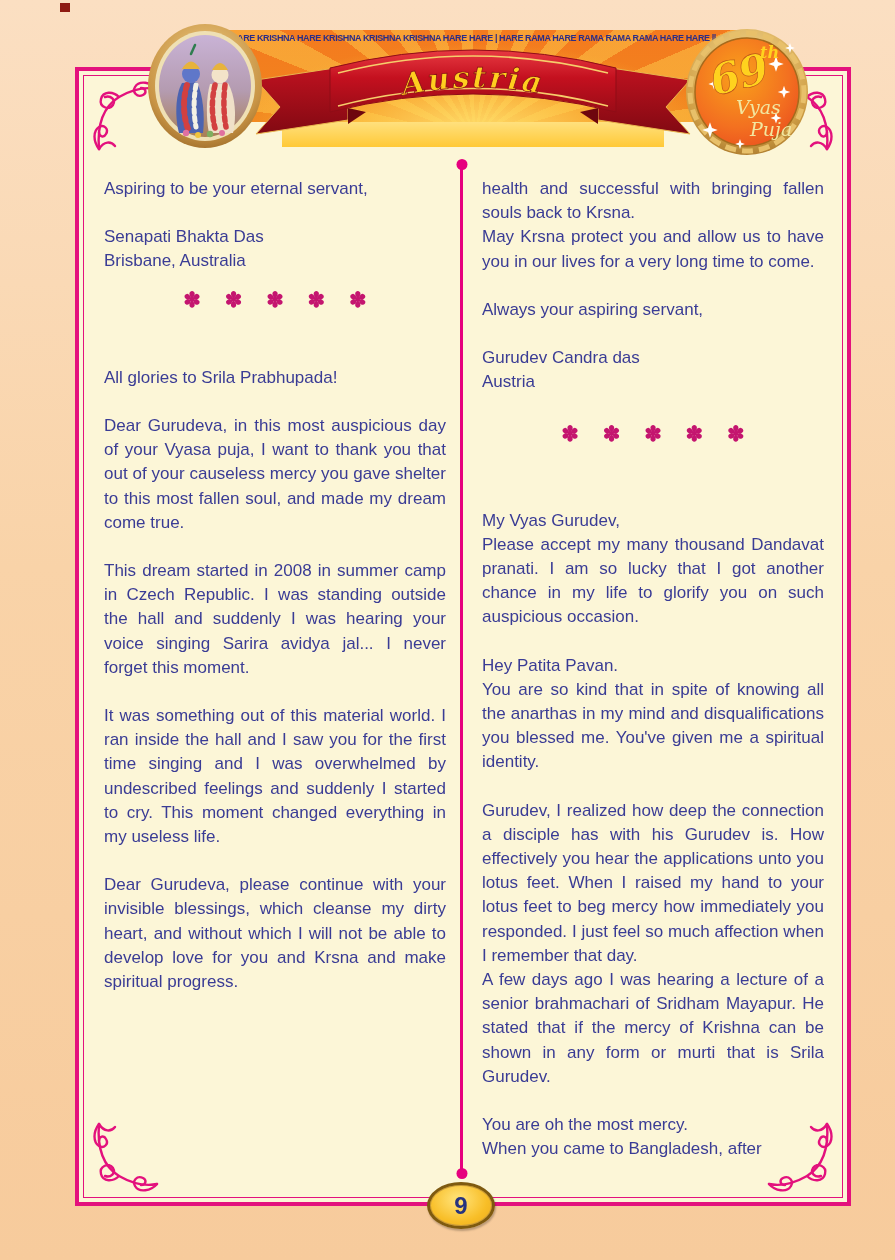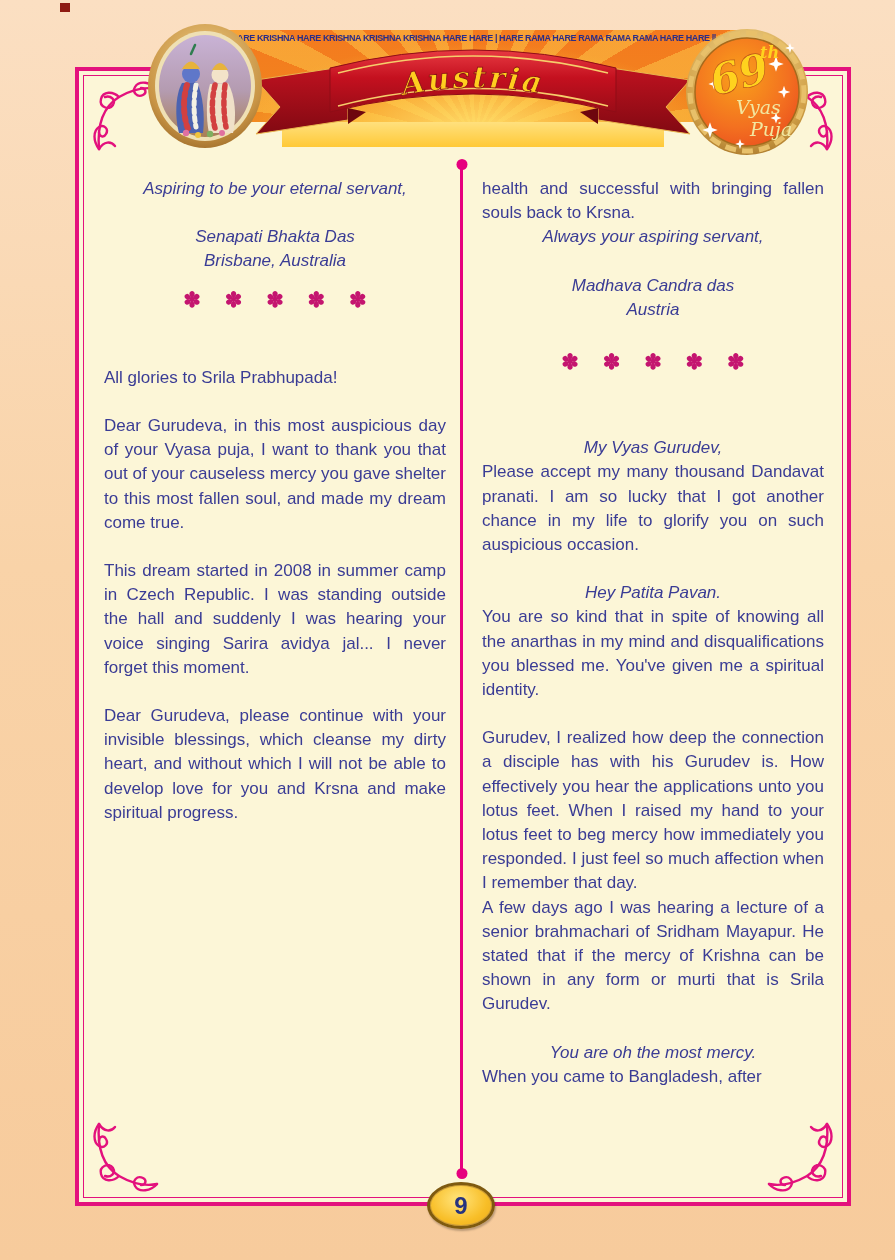--- a/index.html
+++ b/index.html
@@ -46,21 +46,21 @@
   
   .divider{position:absolute;left:460px;top:163px;width:3px;height:1012px;background:#E6007E;border-radius:2px;z-index:2;}
   .divider .dot{position:absolute;left:50%;width:11px;height:11px;background:#E6007E;border-radius:50%;transform:translateX(-50%);}
   .divider .dot.top{top:-4px;}
   .divider .dot.bottom{bottom:-4px;}
   .col{position:absolute;top:177px;width:342px;z-index:2;color:#3A3C95;font-size:17px;line-height:24.2px;}
   .col-left{left:104px;}
   .col-right{left:482px;}
   .col p{margin:0 0 24px;text-align:justify;}
   .col p.tight{margin-bottom:0;}
-  .col p.sig{text-align:center;font-style:italic;}
+  .col p.sig{text-align:left;}
   .flowers{
     text-align:center;color:#C4156F;font-size:21px;font-weight:bold;letter-spacing:9px;
     margin:14px 0 54px;text-indent:9px;
   }
   .flowers.right{margin:28px 0 62px;}
   
   .page-oval{
     position:absolute;left:427px;top:1182px;width:68px;height:47px;z-index:7;
     background:radial-gradient(ellipse at 45% 35%,#FFDE6E 10%,#F8BE27 60%,#E8A71B 100%);
     border:3px solid #7E5A10;border-radius:50%;box-sizing:border-box;
@@ -233,27 +233,29 @@
 </div>
 
 <div class="col col-left">
   <p class="sig">Aspiring to be your eternal servant,</p>
   <p class="sig tight">Senapati Bhakta Das</p>
   <p class="sig" style="margin-bottom:0;">Brisbane, Australia</p>
   <div class="flowers">✽ ✽ ✽ ✽ ✽</div>
   <p>All glories to Srila Prabhupada!</p>
   <p>Dear Gurudeva, in this most auspicious day of your Vyasa puja, I want to thank you that out of your causeless mercy you gave shelter to this most fallen soul, and made my dream come true.</p>
   <p>This dream started in 2008 in summer camp in Czech Republic. I was standing outside the hall and suddenly I was hearing your voice singing Sarira avidya jal... I never forget this moment.</p>
+  <p>It was something out of this material world. I ran inside the hall and I saw you for the first time singing and I was overwhelmed by undescribed feelings and suddenly I started to cry. This moment changed everything in my useless life.</p>
   <p>Dear Gurudeva, please continue with your invisible blessings, which cleanse my dirty heart, and without which I will not be able to develop love for you and Krsna and make spiritual progress.</p>
 </div>
 
 <div class="col col-right">
   <p class="tight">health and successful with bringing fallen souls back to Krsna.</p>
+  <p>May Krsna protect you and allow us to have you in our lives for a very long time to come.</p>
   <p class="sig">Always your aspiring servant,</p>
-  <p class="sig tight">Madhava Candra das</p>
+  <p class="sig tight">Gurudev Candra das</p>
   <p class="sig" style="margin-bottom:0;">Austria</p>
   <div class="flowers right">✽ ✽ ✽ ✽ ✽</div>
   <p class="sig tight">My Vyas Gurudev,</p>
   <p>Please accept my many thousand Dandavat pranati. I am so lucky that I got another chance in my life to glorify you on such auspicious occasion.</p>
   <p class="sig tight">Hey Patita Pavan.</p>
   <p>You are so kind that in spite of knowing all the anarthas in my mind and disqualifications you blessed me. You've given me a spiritual identity.</p>
   <p class="tight">Gurudev, I realized how deep the connection a disciple has with his Gurudev is. How effectively you hear the applications unto you lotus feet. When I raised my hand to your lotus feet to beg mercy how immediately you responded. I just feel so much affection when I remember that day.</p>
   <p>A few days ago I was hearing a lecture of a senior brahmachari of Sridham Mayapur. He stated that if the mercy of Krishna can be shown in any form or murti that is Srila Gurudev.</p>
   <p class="sig tight">You are oh the most mercy.</p>
   <p>When you came to Bangladesh, after</p>

